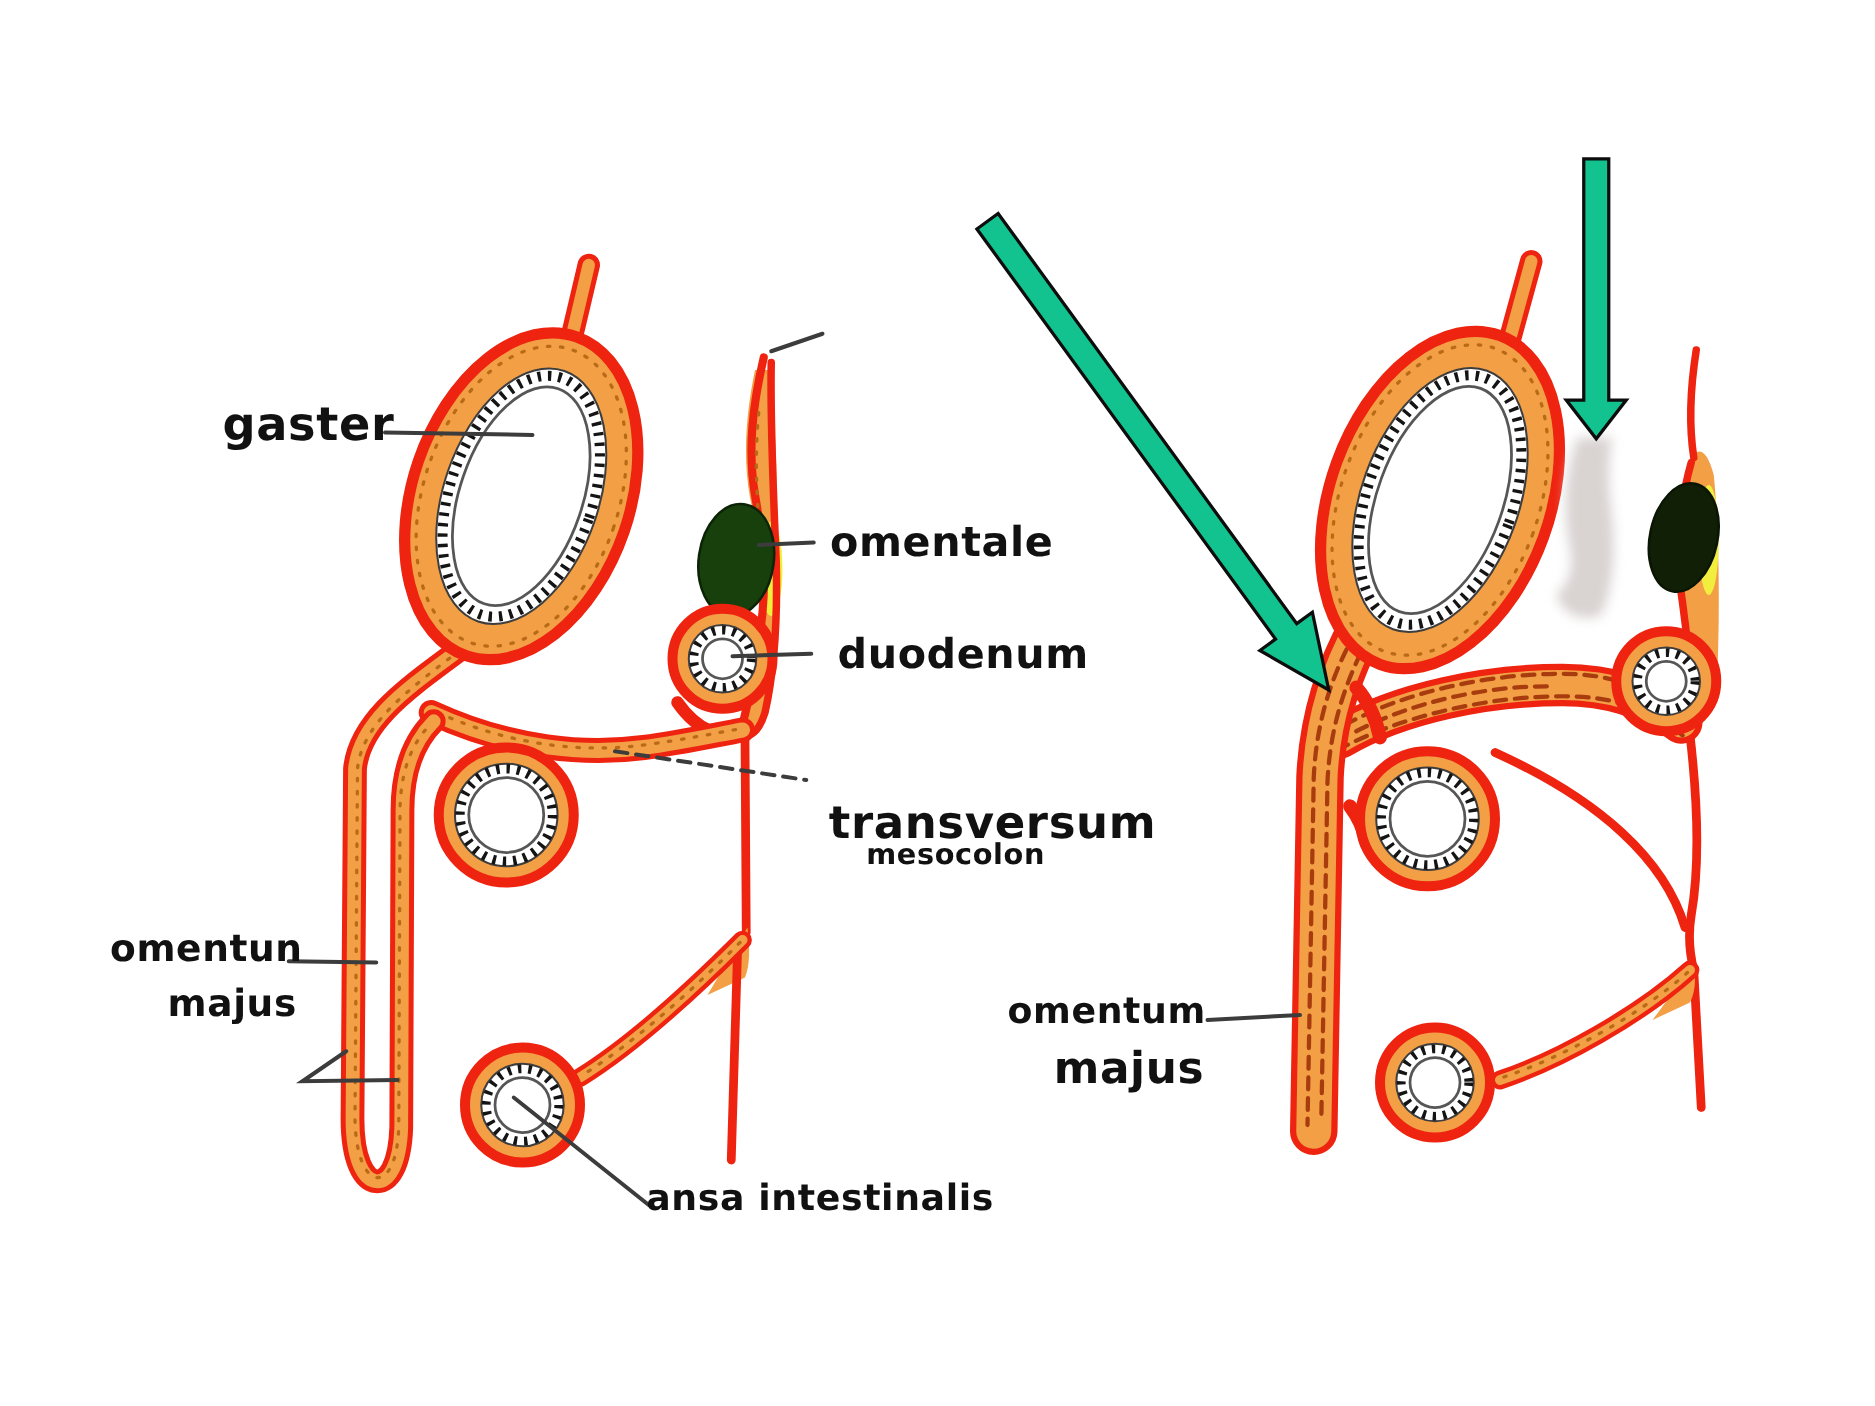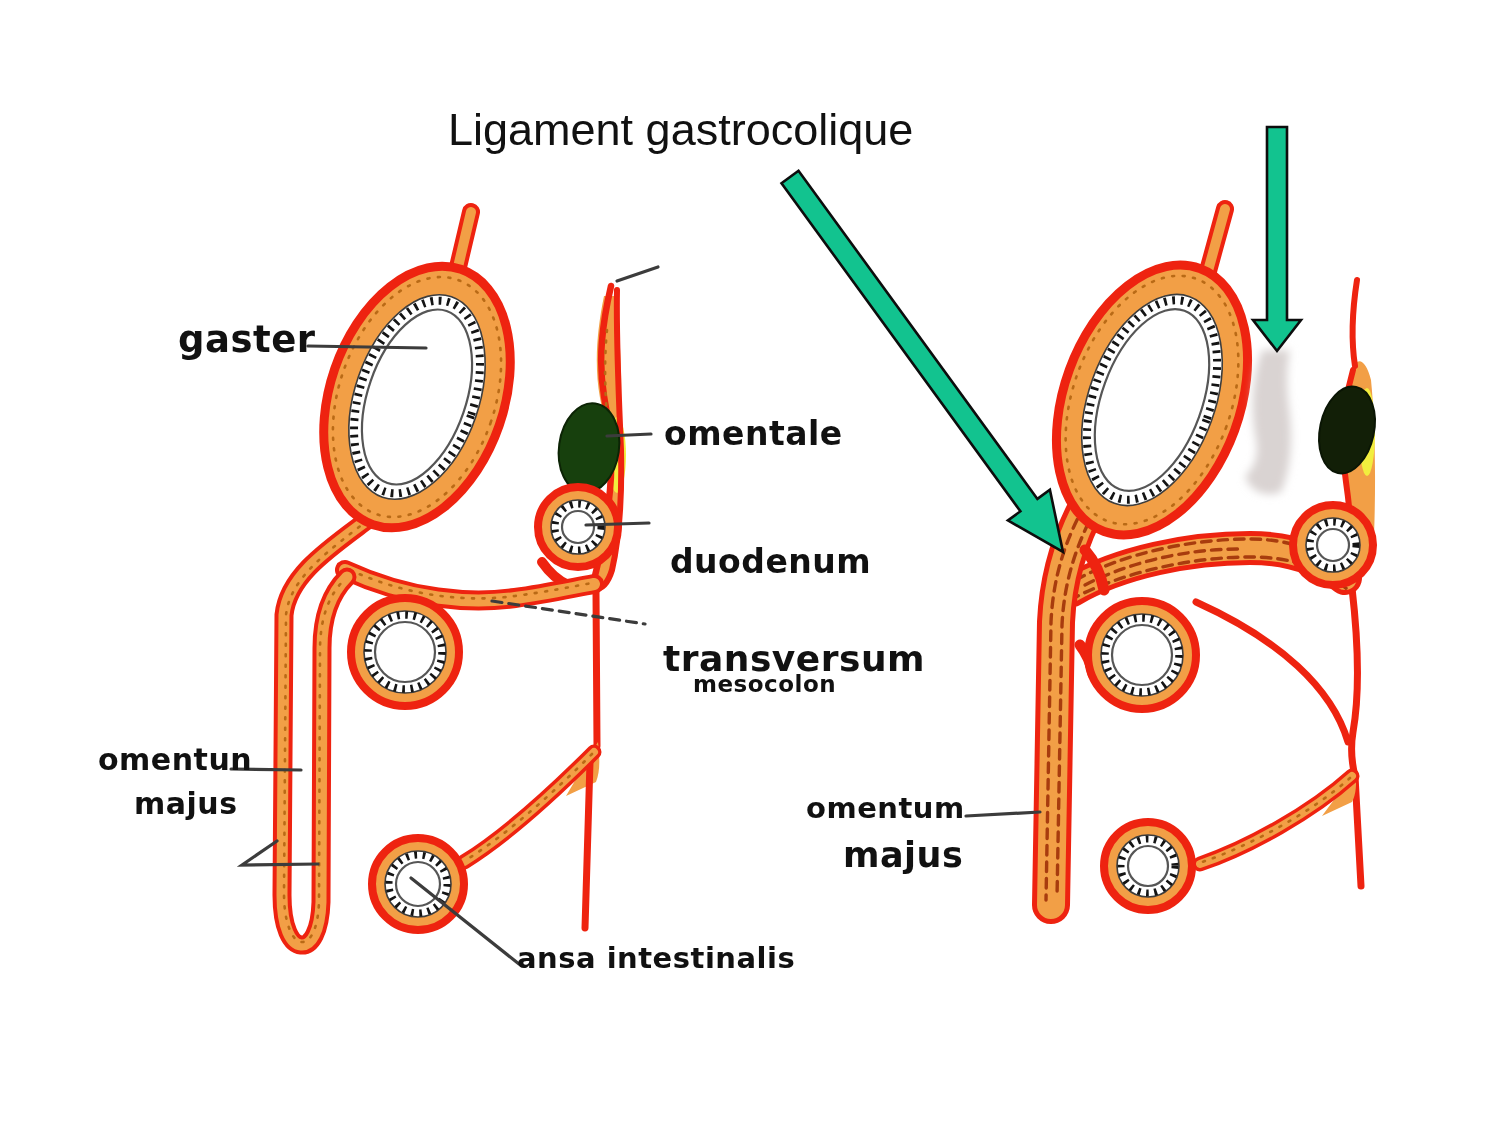--- a/index.html
+++ b/index.html
@@ -190,26 +190,25 @@
 
     <path class="ghost" filter="url(#soft)" d="M1262,350 C1252,378 1250,410 1256,440 C1259,456 1254,468 1245,476 C1250,492 1266,498 1281,492 C1291,470 1293,438 1289,408 C1286,384 1287,364 1290,350 Z"></path>
 
     <path class="ptr" d="M966,816 L1040,812"></path>
   </g>
 
   <polygon class="arrow" points="781.5,183.2 1020.4,511.3 1007.9,520.4 1063,552 1049.9,489.8 1037.4,498.9 798.5,170.8"></polygon>
   <polygon class="arrow" points="1267,127 1287,127 1287,320 1301,320 1277,351 1253,320 1267,320"></polygon>
 </svg>
 
-  <div class="toplabel" style="left:448px;top:104px;">Ligament gastrocolique</div>
 
   <div class="analabel" style="left:178px;top:318px;font-size:37px;">gaster</div>
   <div class="analabel" style="left:664px;top:414px;font-size:33px;">omentale</div>
-  <div class="analabel" style="left:670px;top:503px;font-size:33px;margin-top:39px;">duodenum</div>
+  <div class="analabel" style="left:670px;top:503px;font-size:33px;">duodenum</div>
   <div class="analabel" style="left:693px;top:628px;font-size:23px;margin-top:43px;">mesocolon</div>
   <div class="analabel" style="left:663px;top:638px;font-size:36px;">transversum</div>
-  <div class="analabel" style="left:98px;top:742px;font-size:30px;">omentun</div>
+  <div class="analabel" style="left:88px;top:742px;font-size:30px;">omentun</div>
   <div class="analabel" style="left:134px;top:786px;font-size:30px;">majus</div>
   <div class="analabel" style="left:517px;top:941px;font-size:29px;">ansa intestinalis</div>
 
   <div class="analabel" style="left:806px;top:791px;font-size:29px;">omentum</div>
   <div class="analabel" style="left:843px;top:835px;font-size:35px;">majus</div>
 </div>
 
 </body></html>

